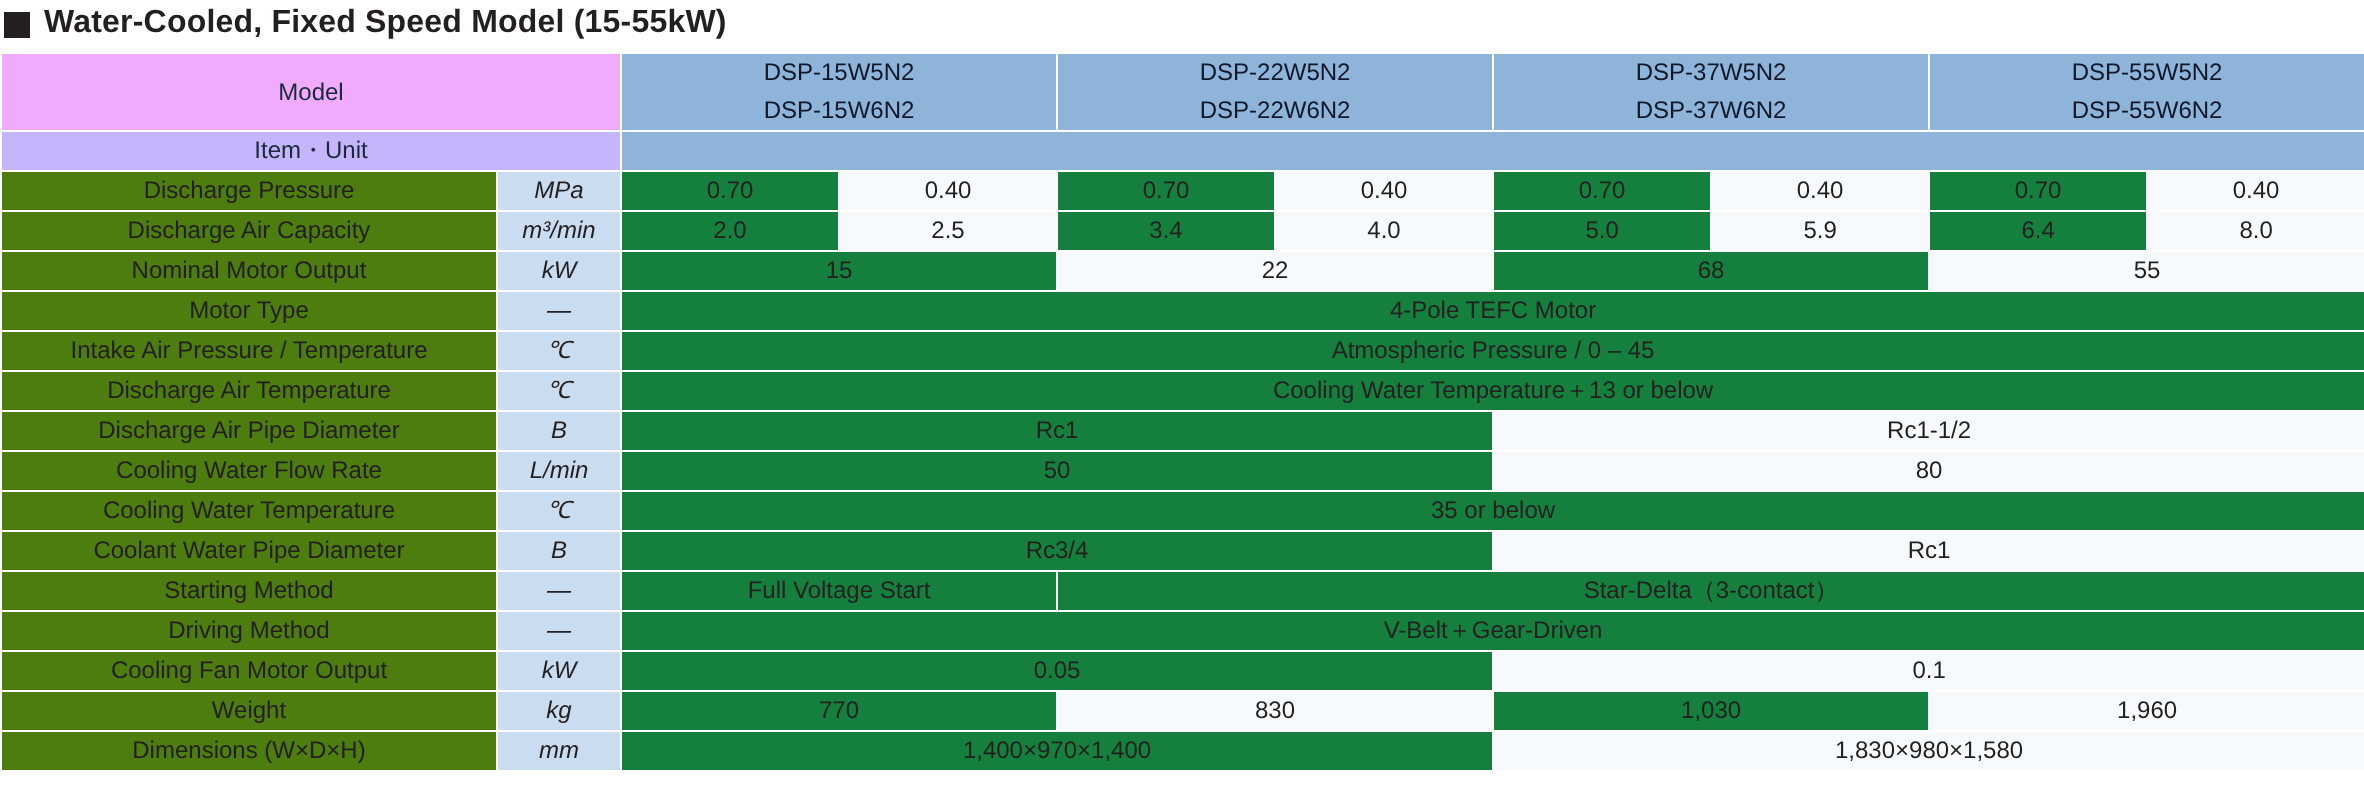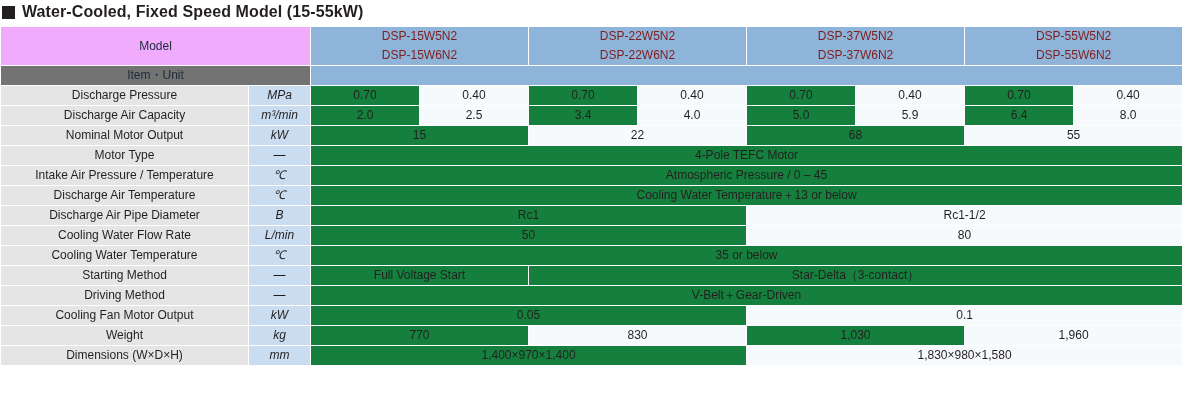--- a/index.html
+++ b/index.html
@@ -67,37 +67,37 @@
     color: #1b2a3a;
   }
   .hdr-model {
     background: #f0abfc;
     color: #1b2a3a;
     text-align: right;
     padding-right: 8px;
     font-weight: bold;
   }
   .hdr-itemunit {
-    background: #737373;
+    background: #c4b5fd;
     color: #1b2a3a;
     text-align: left;
     padding-left: 6px;
     font-weight: bold;
   }
   .hdr-model-name {
     background: #8fb4d9;
-    color: #7f1d1d;
+    color: #0f172a;
     font-weight: bold;
     font-size: 12.5px;
   }
   .hdr-model-name .line2 { display: block; }
 
   
   .item {
-    background: #e5e5e5;
+    background: #4d7c0f;
     text-align: left;
     padding-left: 6px;
   }
   .unit {
     background: #c9dcf0;
     text-align: center;
     font-style: italic;
   }
   .val-a { background: #15803d; }
   .val-b { background: #f7fafd; }
@@ -197,20 +197,26 @@
           <td class="unit">L/min</td>
           <td class="val-a" colspan="4">50</td>
           <td class="val-b" colspan="4">80</td>
         </tr>
         <tr>
           <td class="item">Cooling Water Temperature</td>
           <td class="unit">℃</td>
           <td class="val-a" colspan="8">35 or below</td>
         </tr>
         <tr>
+          <td class="item">Coolant Water Pipe Diameter</td>
+          <td class="unit">B</td>
+          <td class="val-a" colspan="4">Rc3/4</td>
+          <td class="val-b" colspan="4">Rc1</td>
+        </tr>
+        <tr>
           <td class="item">Starting Method</td>
           <td class="unit">—</td>
           <td class="val-a" colspan="2">Full Voltage Start</td>
           <td class="val-a" colspan="6">Star-Delta（3-contact）</td>
         </tr>
         <tr>
           <td class="item">Driving Method</td>
           <td class="unit">—</td>
           <td class="val-a" colspan="8">V-Belt＋Gear-Driven</td>
         </tr>

